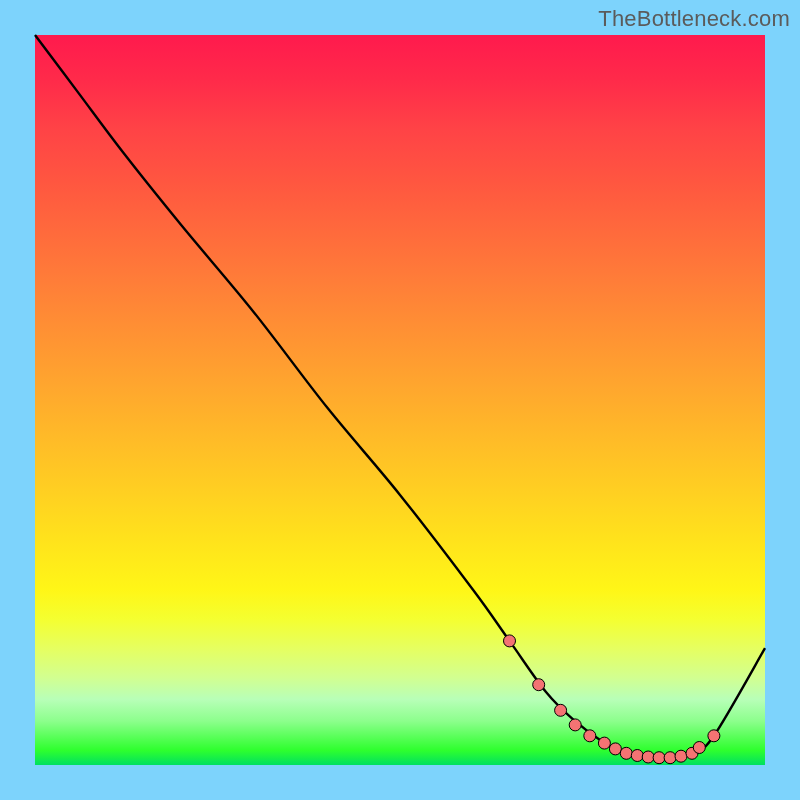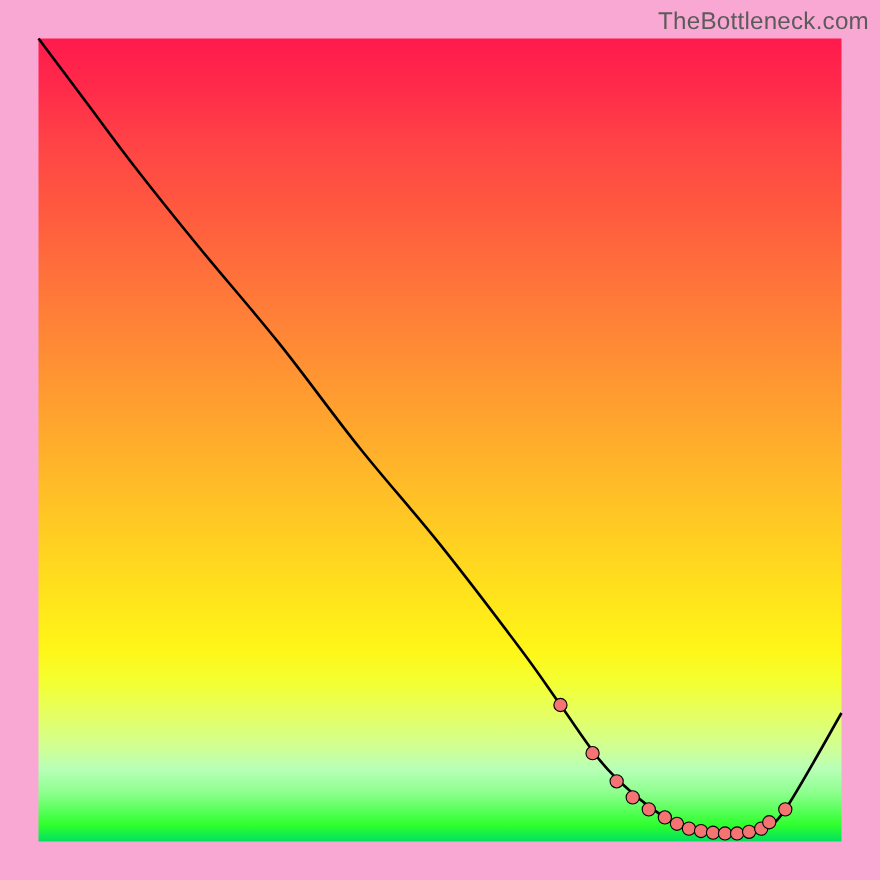--- a/index.html
+++ b/index.html
@@ -9,21 +9,21 @@
     height: 800px;
     background: #000;
     overflow: hidden;
   }
   .frame {
     position: absolute;
     left: 0;
     top: 0;
     width: 800px;
     height: 800px;
-    background: #f9a8d4;
+    background: #7dd3fc;
   }
   .plot {
     position: absolute;
     left: 35px;
     top: 35px;
     width: 730px;
     height: 730px;
     background: linear-gradient(
       to bottom,
       #ff1a4d 0%,

